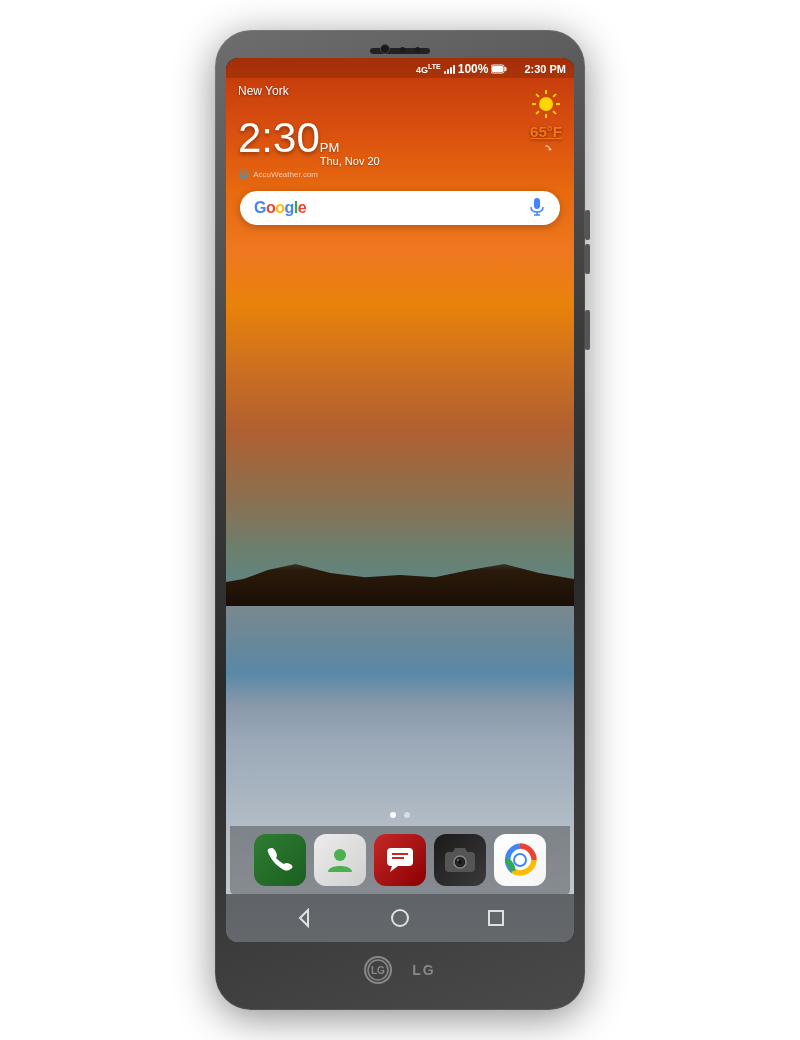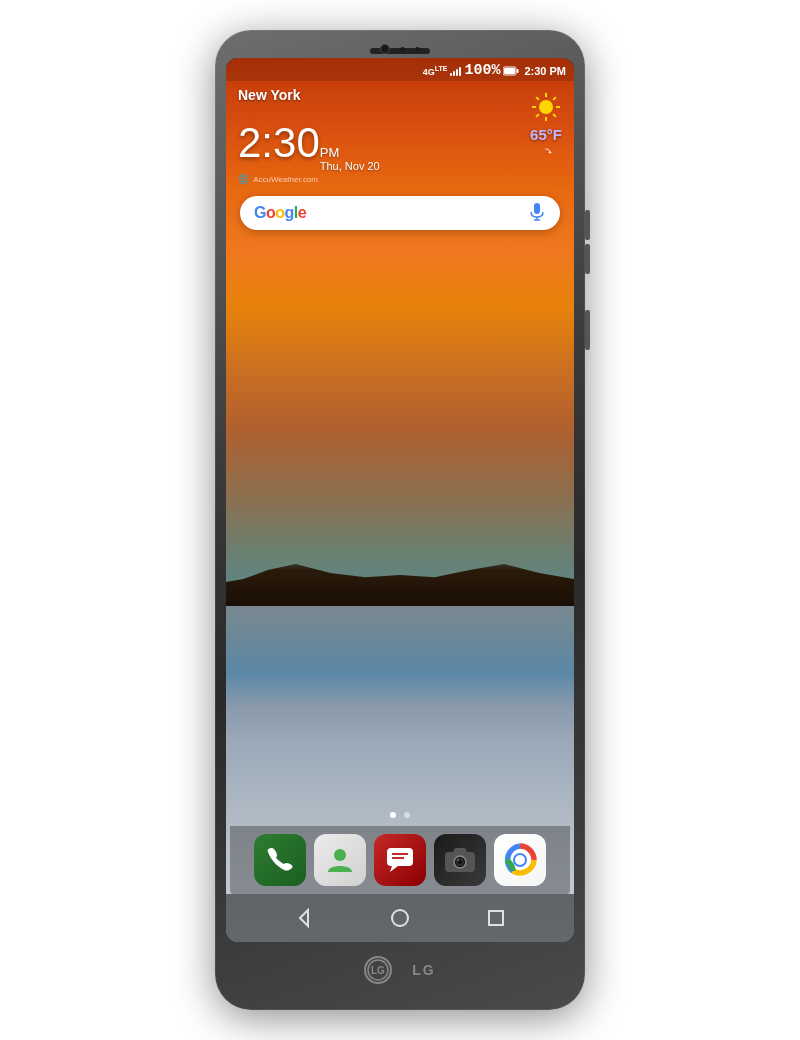--- a/index.html
+++ b/index.html
@@ -169,24 +169,23 @@
       height: 10px;
     }
 
     .signal-bar {
       width: 2px;
       background: #fff;
       border-radius: 1px;
     }
 
     .weather-city {
-      font-size: 14px;
+      font-size: 12px;
       color: #fff;
       text-shadow: 0 1px 2px rgba(0,0,0,0.5);
-      font-weight: bold;
     }
 
     .weather-time-row {
       display: flex;
       align-items: baseline;
     }
 
     .weather-time {
       font-size: 42px;
       font-weight: 300;
@@ -474,27 +473,27 @@
 
         <div class="status-bar">
           <div class="status-right">
             <span style="font-size:9px; font-weight:bold; color:#fff;">4G<sup style="font-size:7px;">LTE</sup></span>
             <div class="signal-bars">
               <div class="signal-bar" style="height:3px;"></div>
               <div class="signal-bar" style="height:5px;"></div>
               <div class="signal-bar" style="height:7px;"></div>
               <div class="signal-bar" style="height:9px;"></div>
             </div>
-            <span style="font-size:15px; color:#fff; font-weight:bold;font-family:Liberation Mono, monospace;">100%</span>
+            <span style="font-size:12px; color:#fff; font-weight:bold;">100%</span>
             <svg width="16" height="10" viewBox="0 0 16 10">
               <rect x="0" y="1" width="13" height="8" rx="1.5" fill="none" stroke="#fff" stroke-width="1"></rect>
               <rect x="13.5" y="3" width="2" height="4" rx="1" fill="#fff"></rect>
               <rect x="1" y="2" width="11" height="6" rx="1" fill="#fff"></rect>
             </svg>
-            <span style="font-size:11px; color:#fff; font-weight:bold; margin-left:2px;">2:30 PM</span>
+            <span style="font-size:11px; color:#fff; font-weight:bold; margin-left:14px;">2:30 PM</span>
           </div>
         </div>
 
         <div class="weather-block">
           <div class="weather-left">
             <div class="weather-city">New York</div>
             <div class="weather-time-row">
               <span class="weather-time">2:30</span>
               <div>
                 <div style="font-size:13px; color:#fff; text-shadow:0 1px 2px rgba(0,0,0,0.4); font-weight:normal;margin-top:42px;">PM</div>
@@ -514,21 +513,21 @@
                 <line x1="16" y1="2" x2="16" y2="6"></line>
                 <line x1="16" y1="26" x2="16" y2="30"></line>
                 <line x1="2" y1="16" x2="6" y2="16"></line>
                 <line x1="26" y1="16" x2="30" y2="16"></line>
                 <line x1="6.1" y1="6.1" x2="8.9" y2="8.9"></line>
                 <line x1="23.1" y1="23.1" x2="25.9" y2="25.9"></line>
                 <line x1="25.9" y1="6.1" x2="23.1" y2="8.9"></line>
                 <line x1="8.9" y1="23.1" x2="6.1" y2="25.9"></line>
               </g>
             </svg>
-            <div style="font-size:15px; color:#c4b5fd; font-weight:bold; text-shadow:0 1px 3px rgba(0,0,0,0.5); margin-top:3px;">65°F</div>
+            <div style="font-size:15px; color:#f97316; font-weight:bold; text-shadow:0 1px 3px rgba(0,0,0,0.5); margin-top:3px;text-decoration:underline;">65°F</div>
             <svg width="12" height="12" viewBox="0 0 12 12" style="margin-top:4px;">
               <path d="M6 2 A4 4 0 0 1 10 6" stroke="rgba(255,255,255,0.6)" stroke-width="1.5" fill="none" stroke-linecap="round"></path>
               <polygon points="10,4 12,6 8,6" fill="rgba(255,255,255,0.6)"></polygon>
             </svg>
           </div>
         </div>
 
         <div class="search-bar-container">
           <div class="search-bar">
             <span class="google-logo">

